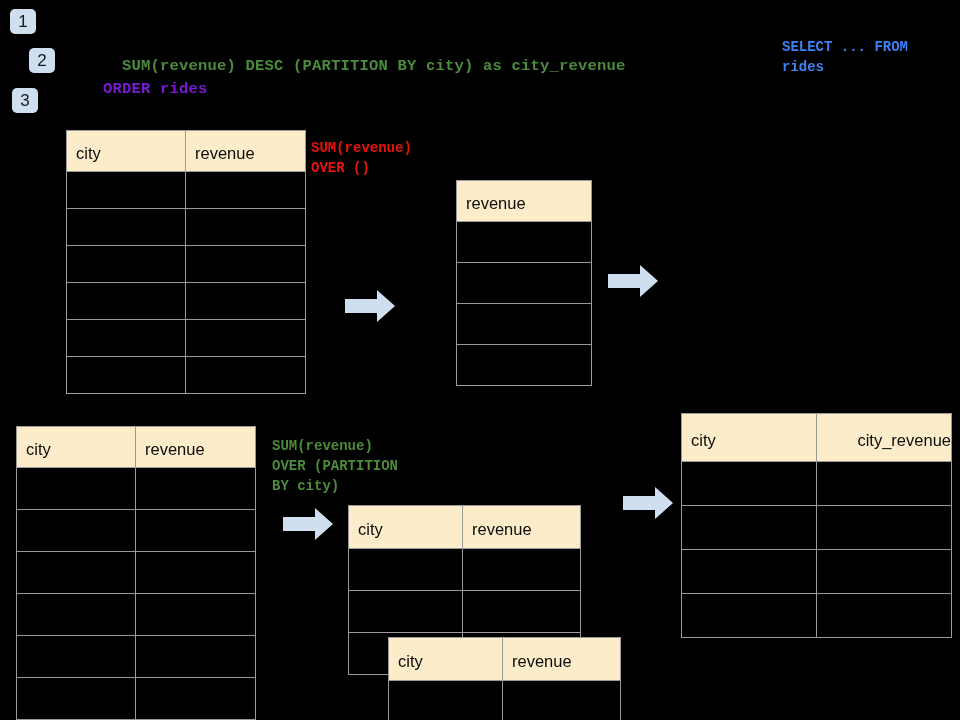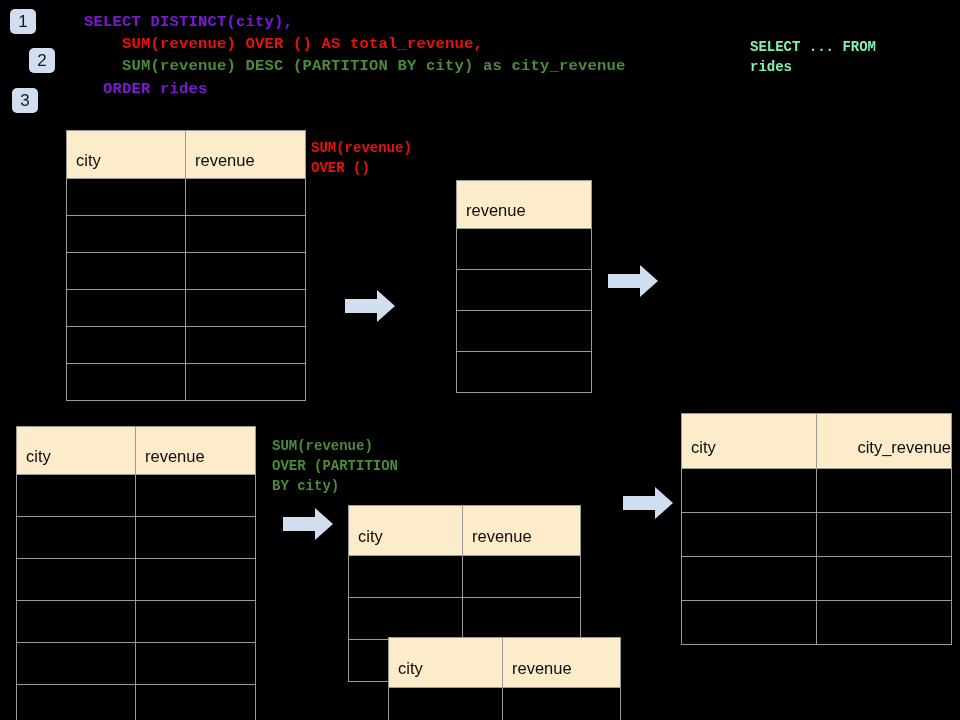--- a/index.html
+++ b/index.html
@@ -45,62 +45,60 @@
   .sql-green  { color: #4b8b3b; }
 
   .note {
     position: absolute;
     font-family: "Liberation Mono", monospace;
     font-size: 14px;
     line-height: 20px;
     white-space: pre;
     font-weight: bold;
   }
-  .note-purple { color: #86efac; }
+  .note-purple { color: #3b82f6; margin-left: 32px; }
   .note-red    { color: #e8120d; }
   .note-green  { color: #4b8b3b; }
 
   
   .tbl {
     position: absolute;
     border-collapse: collapse;
     table-layout: fixed;
     background: #000000;
   }
   .tbl td {
     border: 1px solid #9a9a9a;
     background: #000000;
     padding: 0;
   }
   .tbl td.hd {
     background: #fcecca;
     color: #0c0c0c;
     font-family: "Liberation Sans", sans-serif;
     font-size: 16.5px;
-    padding: 12px 0 0 9px;
+    padding: 5px 0 0 9px;
     vertical-align: middle;
     border-color: #9a9a9a;
   }
 
   
   .arrow {
     position: absolute;
   }
 </style>
 </head>
 <body>
 
 <div id="canvas">
 
   <div class="badge" style="left:10px; top:9px;">1</div>
   <div class="badge" style="left:29px; top:48px;">2</div>
   <div class="badge" style="left:12px; top:88px;">3</div>
 
-  <div class="sql sql-purple" style="left:84px; top:12px;">SELECT DISTINCT(city),</div>
-  <div class="sql sql-red" style="left:84px; top:34px;">    SUM(revenue) OVER () AS total_revenue,</div>
   <div class="sql sql-green" style="left:84px; top:56px;">    SUM(revenue) DESC (PARTITION BY city) as city_revenue</div>
   <div class="sql sql-purple" style="left:84px; top:79px;">  ORDER rides</div>
 
   <div class="note note-purple" style="left:750px; top:37px;">SELECT ... FROM
 rides</div>
 
   <div class="note note-red" style="left:311px; top:138px;">SUM(revenue)
 OVER ()</div>
 
   <div class="note note-green" style="left:272px; top:436px;">SUM(revenue)

